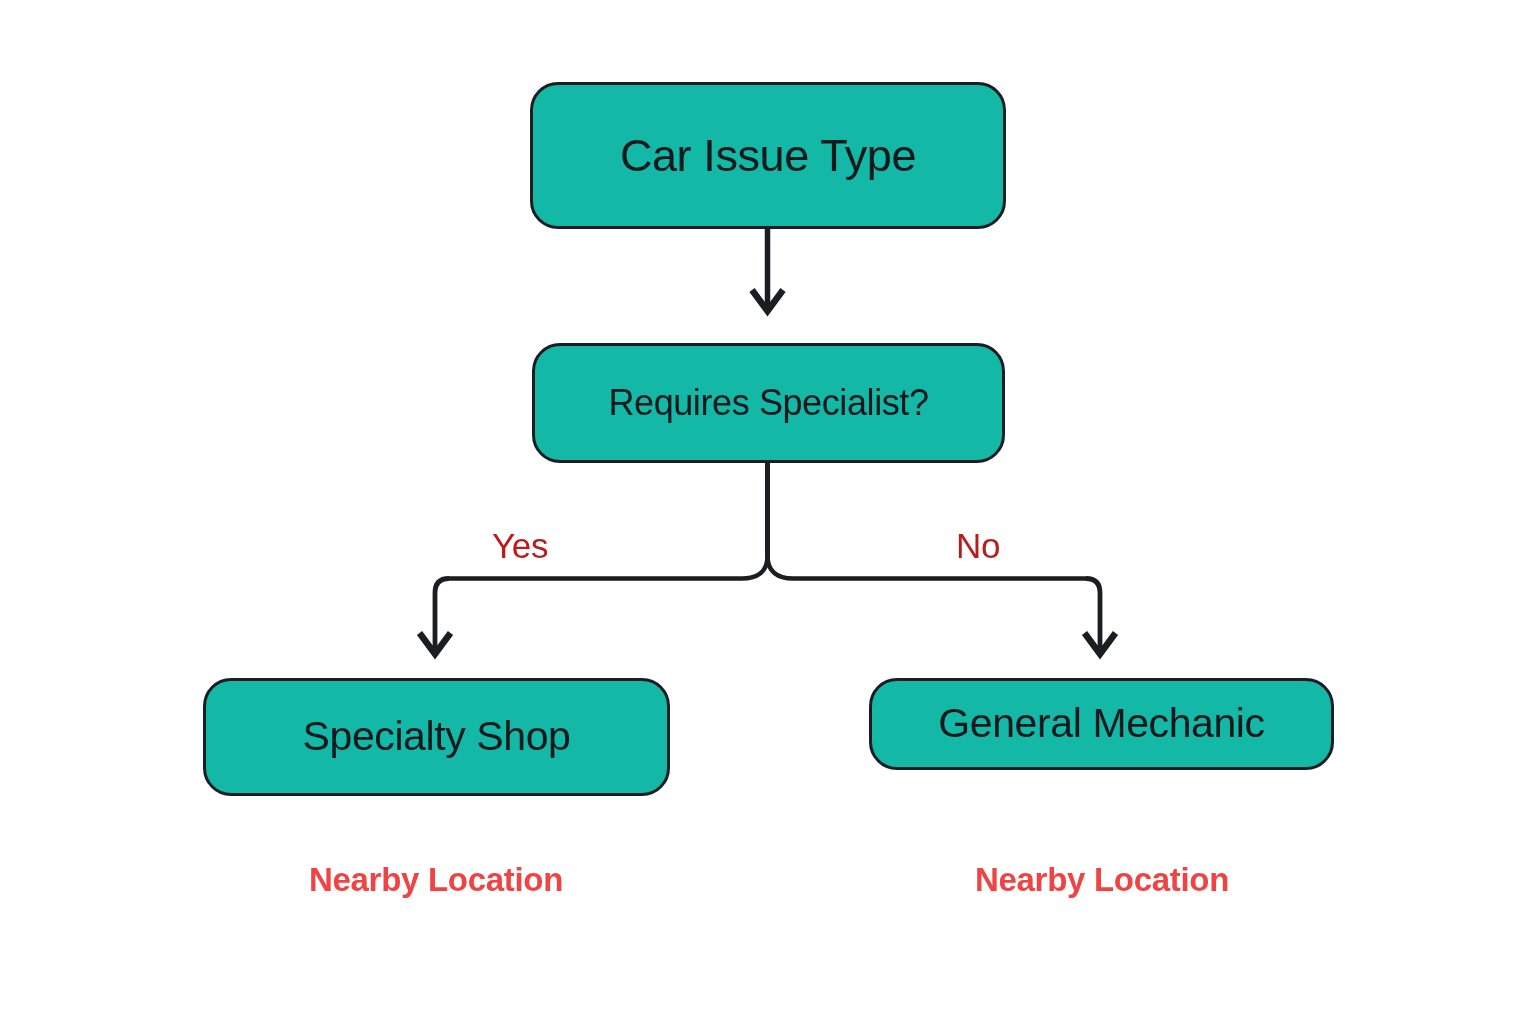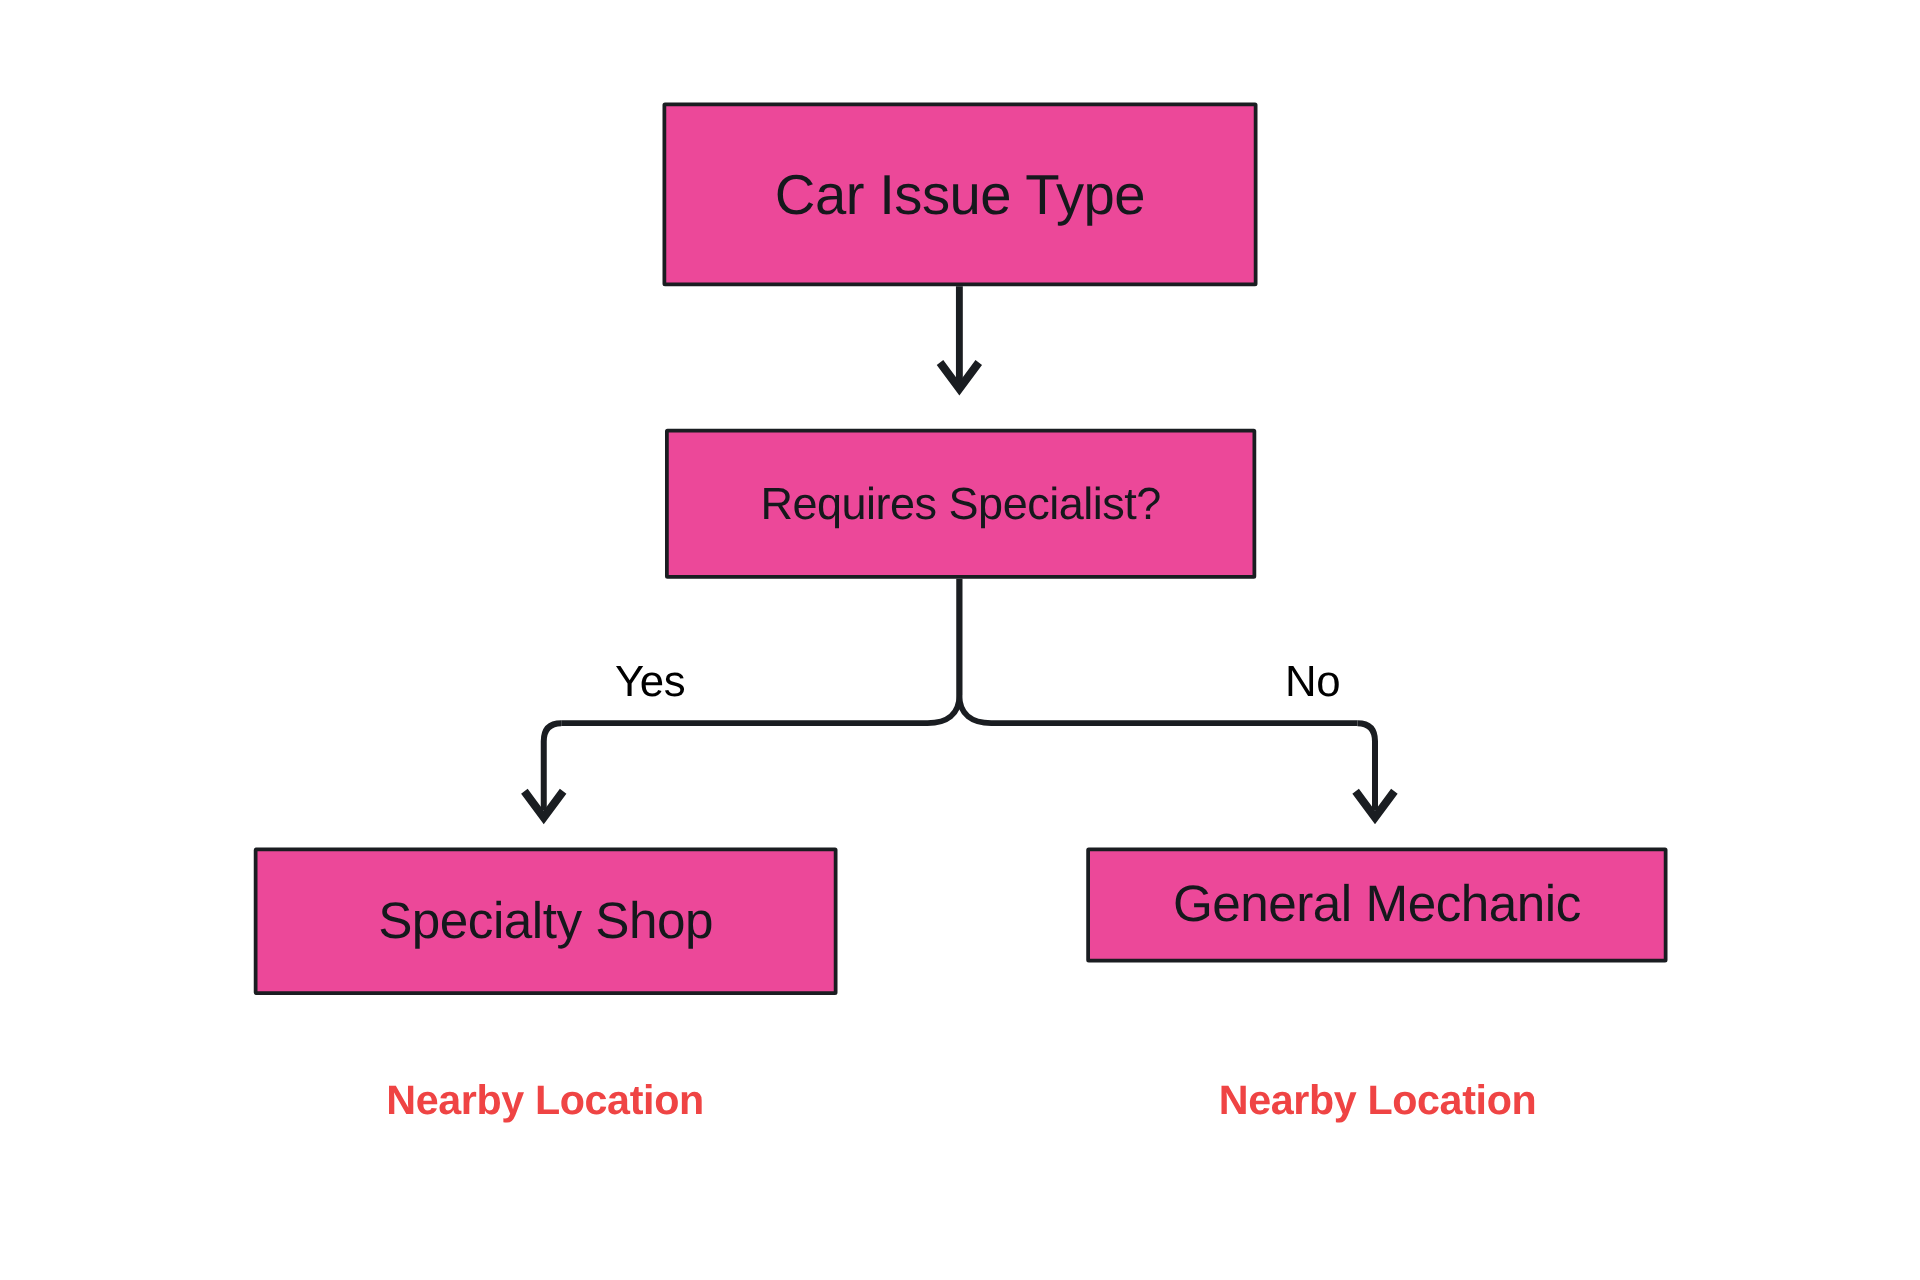--- a/index.html
+++ b/index.html
@@ -23,23 +23,23 @@
   #edges-layer {
     position: absolute;
     left: 0;
     top: 0;
     width: 1536px;
     height: 1024px;
   }
   .node {
     position: absolute;
     box-sizing: border-box;
-    background: #ec4899;
+    background: #14b8a6;
     border: 3.4px solid #1a1d21;
-    border-radius: 2px;
+    border-radius: 28px;
     display: flex;
     align-items: center;
     justify-content: center;
     text-align: center;
   }
   .node-label {
     color: #15181c;
     letter-spacing: -0.4px;
     line-height: 1.1;
     white-space: nowrap;
@@ -81,32 +81,32 @@
     width: 465px;
     height: 92px;
   }
   #node-general .node-label {
     font-size: 41px;
     font-weight: 500;
   }
   
   .edge-label {
     position: absolute;
-    color: #000000;
+    color: #b91c1c;
     font-size: 35px;
     font-weight: 400;
     letter-spacing: -0.3px;
     white-space: nowrap;
   }
   #edge-label-yes {
     left: 492px;
     top: 526px;
   }
   #edge-label-no {
-    left: 1028px;
+    left: 956px;
     top: 526px;
   }
   
   .caption {
     position: absolute;
     width: 470px;
     text-align: center;
     color: #ef4444;
     font-size: 33px;
     font-weight: 700;

